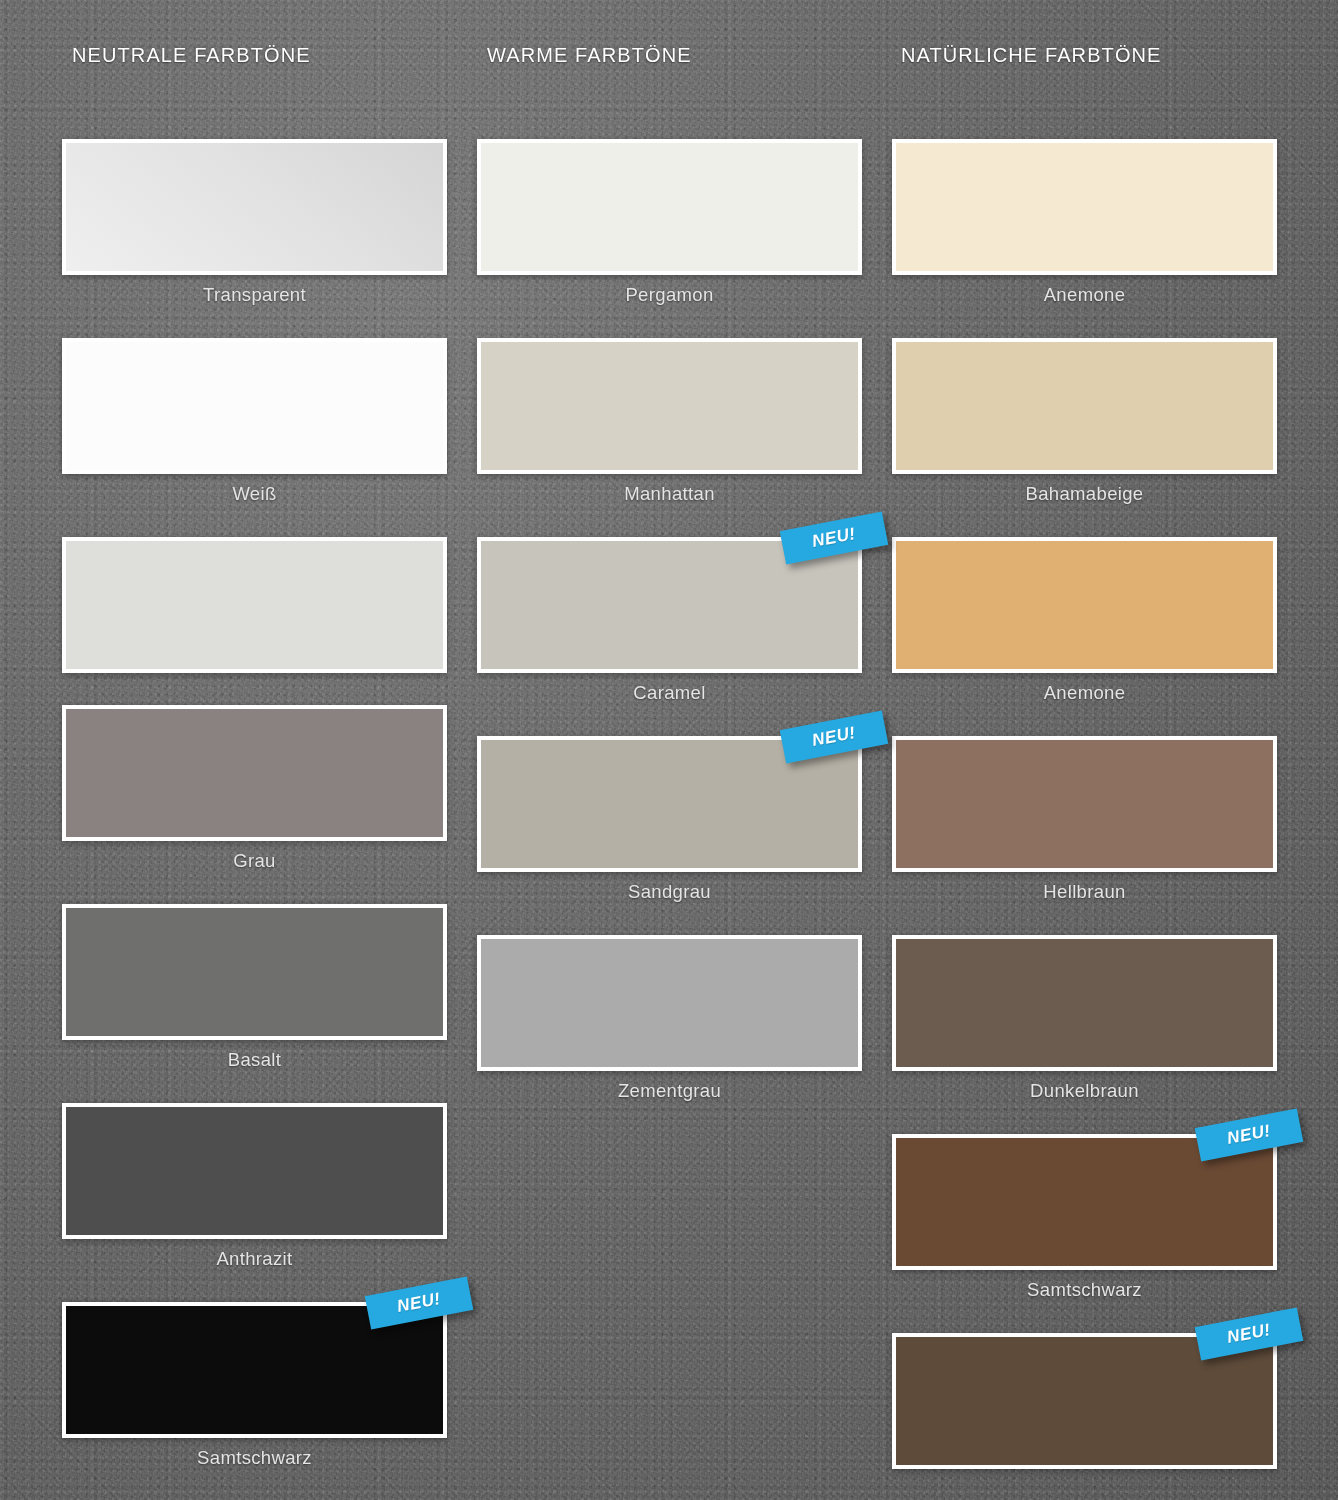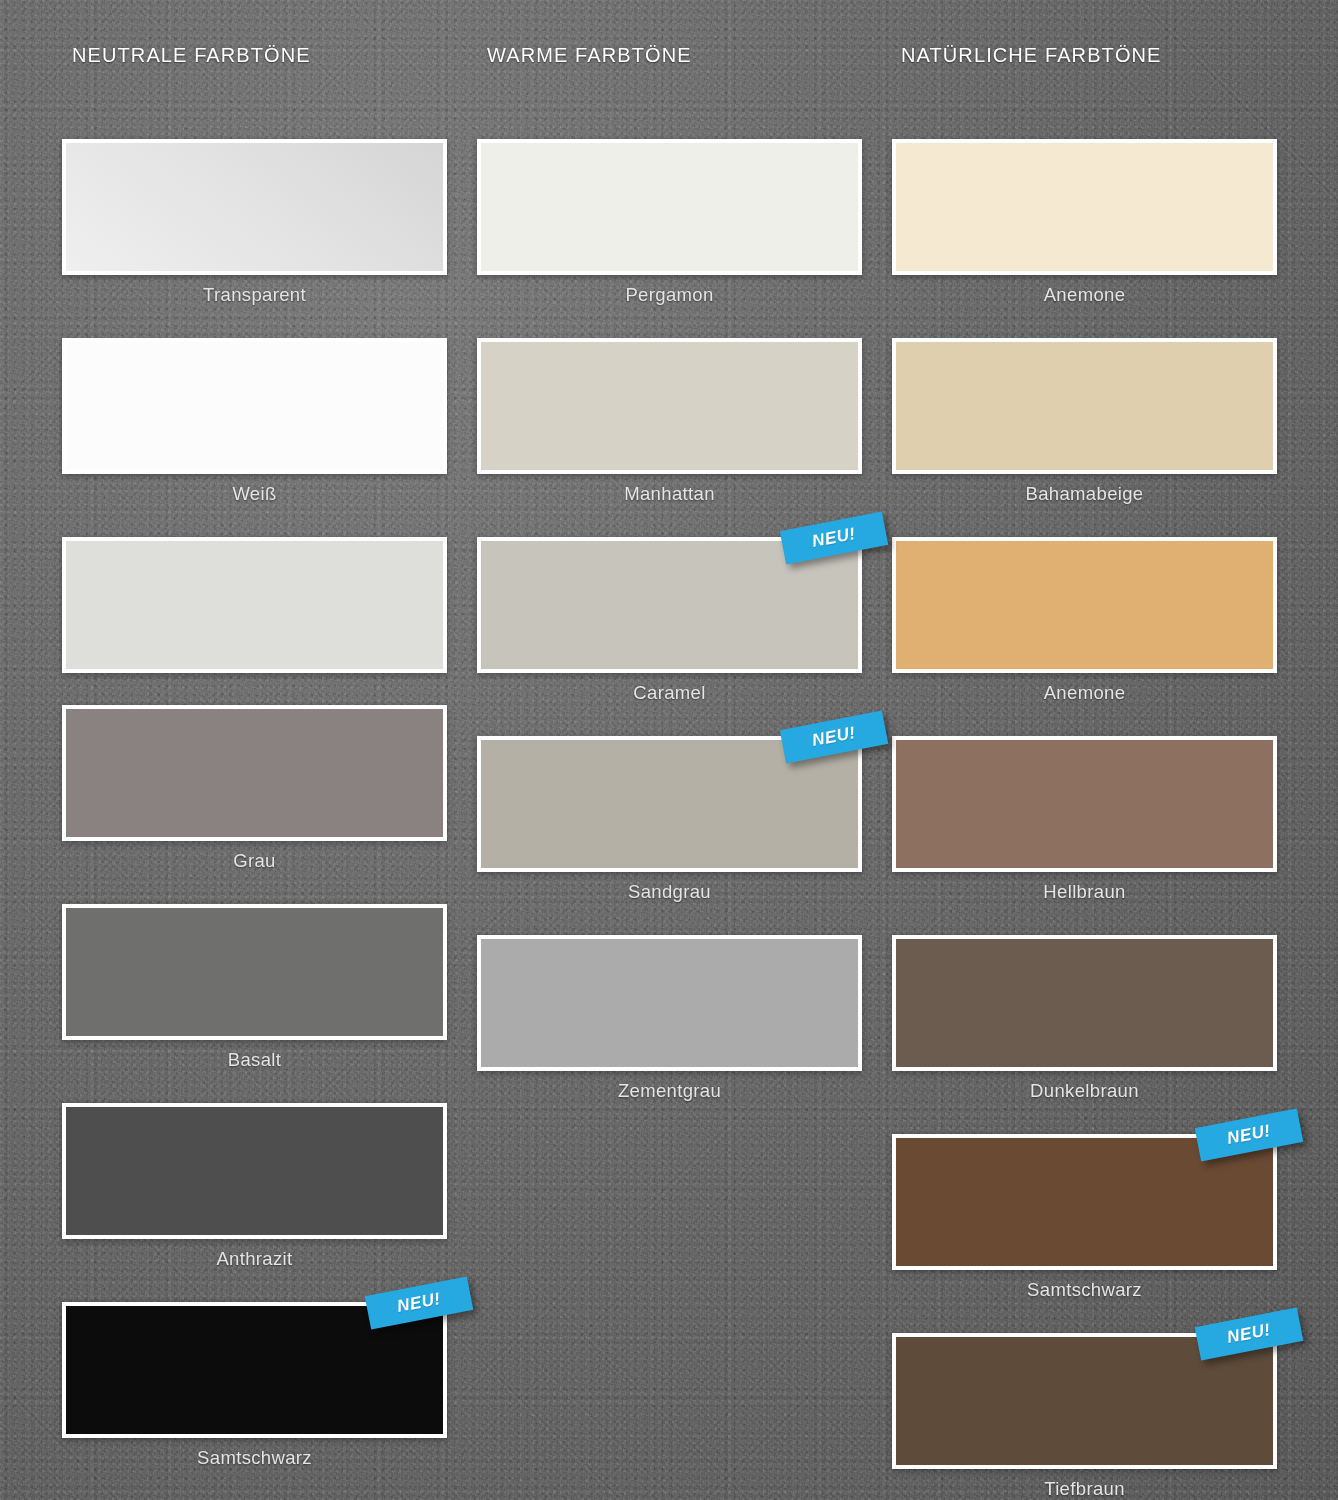--- a/index.html
+++ b/index.html
@@ -277,18 +277,17 @@
           </div>
           <div class="swatch-label">Samtschwarz</div>
         </div>
         <div class="swatch-cell">
           <div class="swatch">
             <div class="swatch-fill" style="background: rgb(94, 75, 58);"></div>
             <div class="neu-badge" style="background: rgb(38, 169, 224);">
               <span>NEU!</span>
             </div>
           </div>
-          <div class="swatch-label">Tiefbraun</div>
         </div>
       </div>
     </div>
 
 </div>
 
 </body></html>

